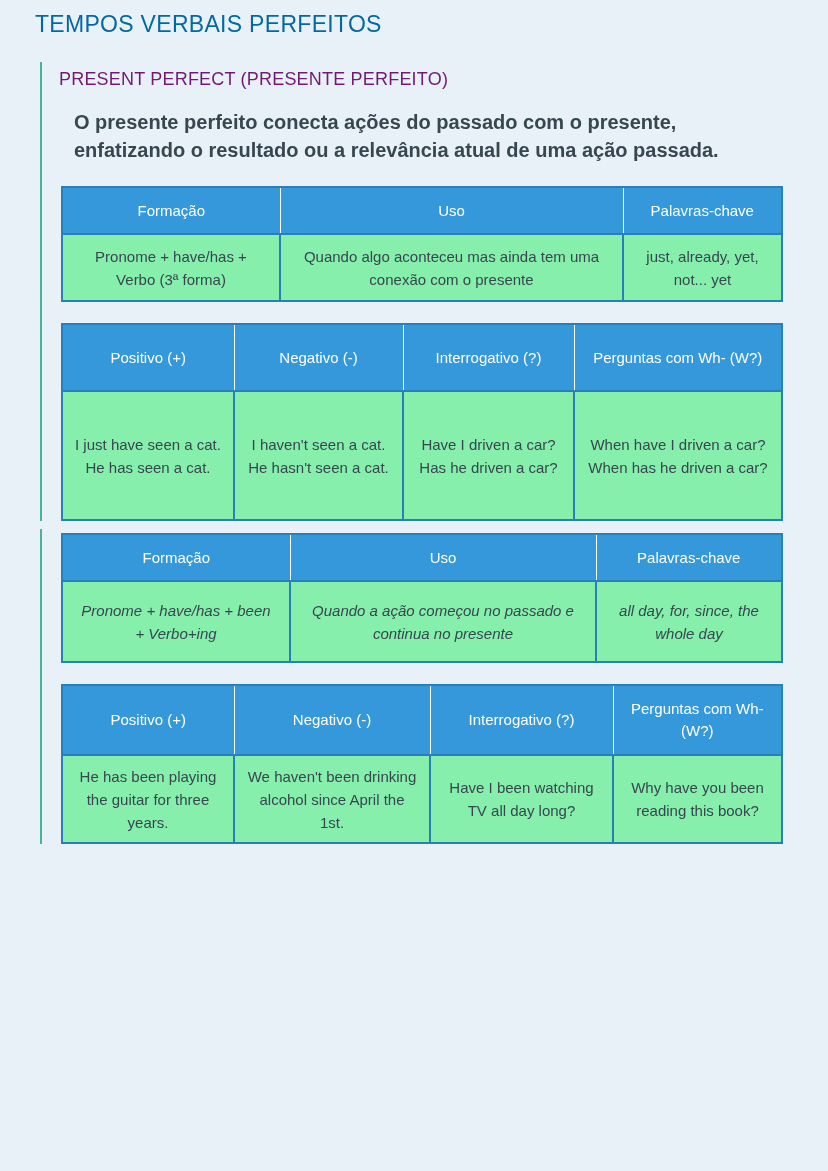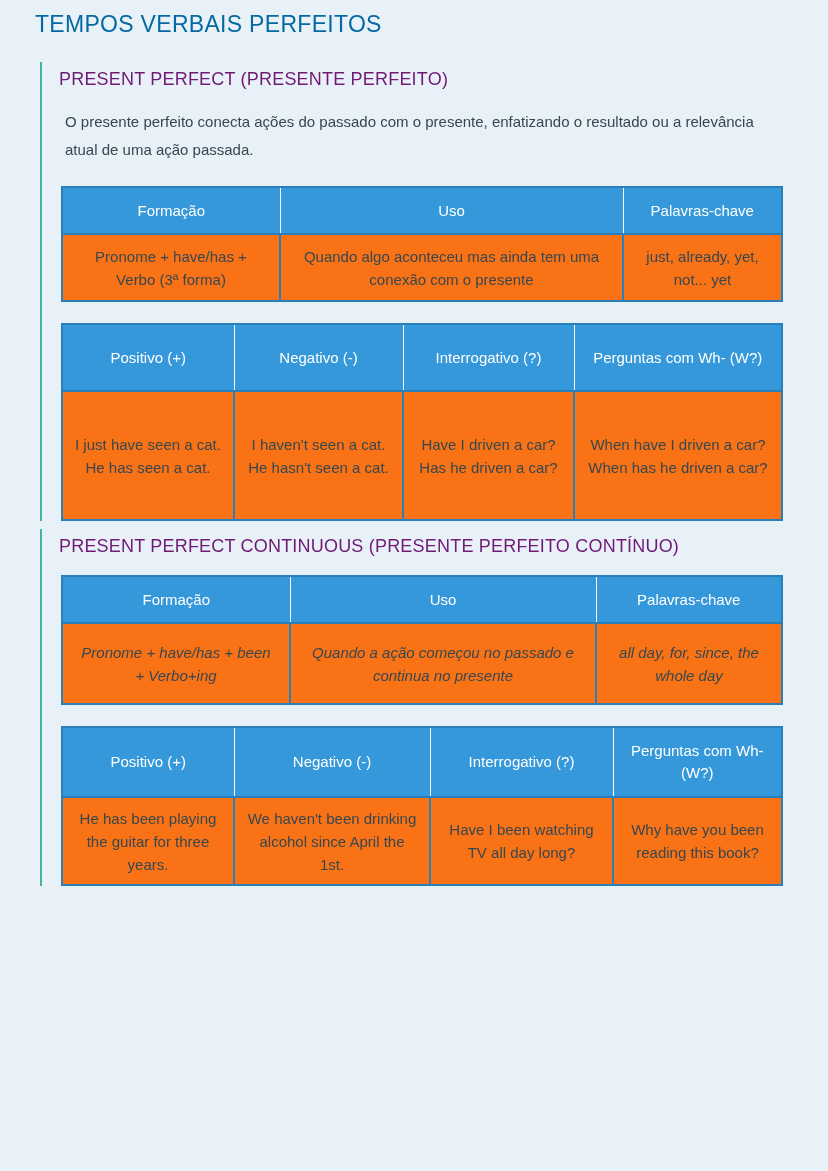--- a/index.html
+++ b/index.html
@@ -34,33 +34,34 @@
   .section-heading {
     font-size: 18px;
     font-weight: 500;
     color: #701a75;
     line-height: 26px;
     letter-spacing: 0.2px;
     margin: 0 0 16px 0;
   }
 
   .section-desc {
-    font-size: 15px;
+    font-size: 20px;
     line-height: 28px;
     color: #37474f;
-    margin: 0 0 22px 6px;
+    margin: 0 0 22px 15px;
     max-width: 716px;
+    font-weight: bold;
   }
 
   table.grammar-table {
     border-collapse: collapse;
     table-layout: fixed;
     width: 720px;
     margin: 0 0 21px 2px;
-    background: #f97316;
+    background: #86efac;
     border: 2px solid #2980b9;
   }
   table.grammar-table:last-of-type { margin-bottom: 0; }
 
   table.grammar-table th {
     background: #3498db;
     color: #ffffff;
     font-weight: 400;
     font-size: 15px;
     line-height: 22px;
@@ -151,21 +152,20 @@
           <td>Have I driven a car?
 Has he driven a car?</td>
           <td>When have I driven a car?
 When has he driven a car?</td>
         </tr>
       </tbody>
     </table>
   </section>
 
   <section class="tense-section">
-    <h2 class="section-heading">PRESENT PERFECT CONTINUOUS (PRESENTE PERFEITO CONTÍNUO)</h2>
 
     <table class="grammar-table t-form-2">
       <colgroup>
         <col style="width:228px">
           <col style="width:306px">
           <col style="width:186px">
       </colgroup>
       <thead>
         <tr>
           <th>Formação</th>

